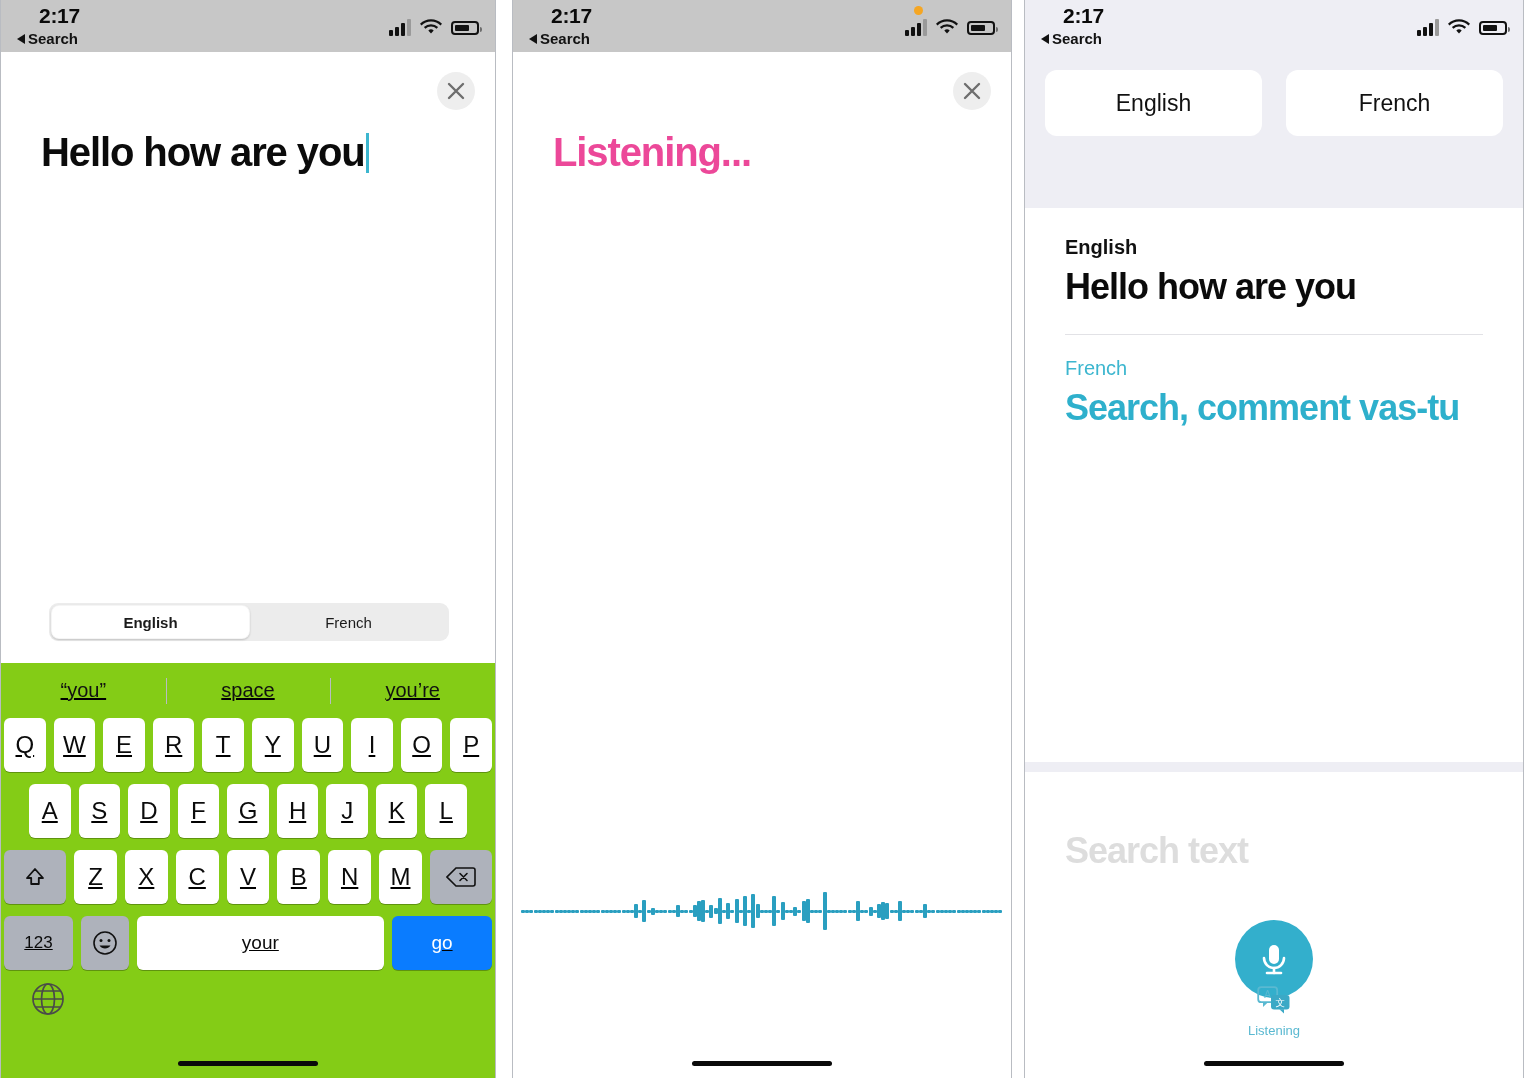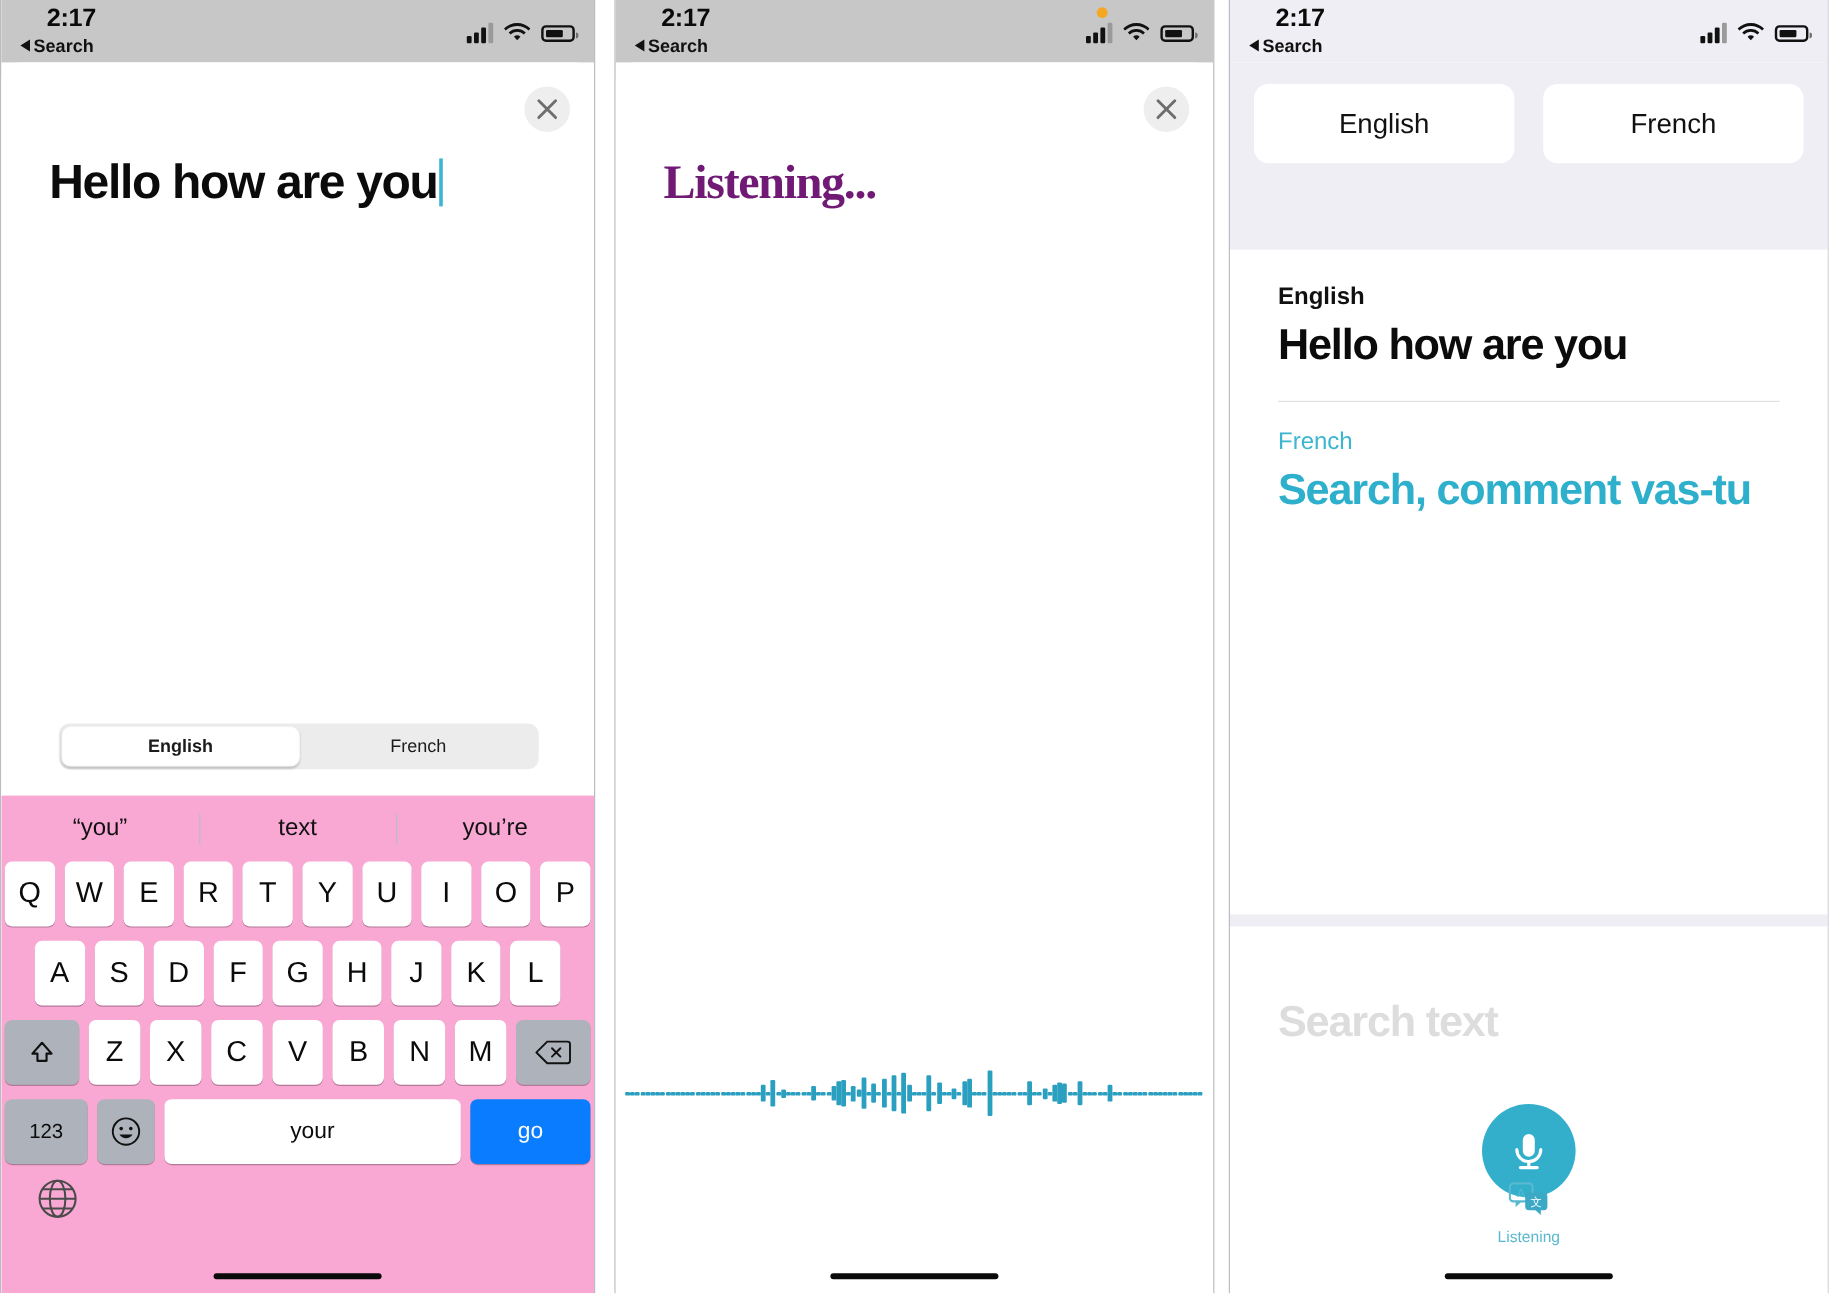--- a/index.html
+++ b/index.html
@@ -140,21 +140,21 @@
     color:#0b0b0b;
     line-height:1.15;
   }
   .caret{
     display:inline-block;
     width:3px;height:40px;
     background:#3cb6cf;
     vertical-align:-7px;
     margin-left:1px;
   }
-  .bigtext.placeholder{ color:#701a75;font-family:Liberation Serif, serif; }
+  .bigtext.placeholder{ color:#ec4899; }
 
   
   .segmented{
     position:absolute;
     left:48px; right:46px;
     top:551px;
     height:38px;
     background:#ececec;
     border-radius:9px;
     display:flex;
@@ -174,21 +174,22 @@
     font-weight:bold;
     box-shadow:0 1px 2px rgba(0,0,0,.18);
     border:.5px solid rgba(0,0,0,.04);
   }
 
   
   .keyboard{
     position:absolute;
     left:0;right:0;bottom:0;
     height:415px;
-    background:#f9a8d4;
+    background:#84cc16;
+    text-decoration:underline;
   }
   .suggestions{
     height:55px;
     display:flex;
     align-items:center;
   }
   .sugg{
     flex:1;
     text-align:center;
     font-size:20px;
@@ -396,21 +397,21 @@
       <div class="bigtext"><span>Hello how are you</span><span class="caret"></span></div>
 
       <div class="segmented">
         <div class="seg active">English</div>
         <div class="seg">French</div>
       </div>
 
       <div class="keyboard">
         <div class="suggestions">
           <div class="sugg">“you”</div>
-          <div class="sugg">text</div>
+          <div class="sugg">space</div>
           <div class="sugg">you’re</div>
         </div>
         <div class="krow r1" id="kr1">
             <div class="key">Q</div>
             <div class="key">W</div>
             <div class="key">E</div>
             <div class="key">R</div>
             <div class="key">T</div>
             <div class="key">Y</div>
             <div class="key">U</div>

